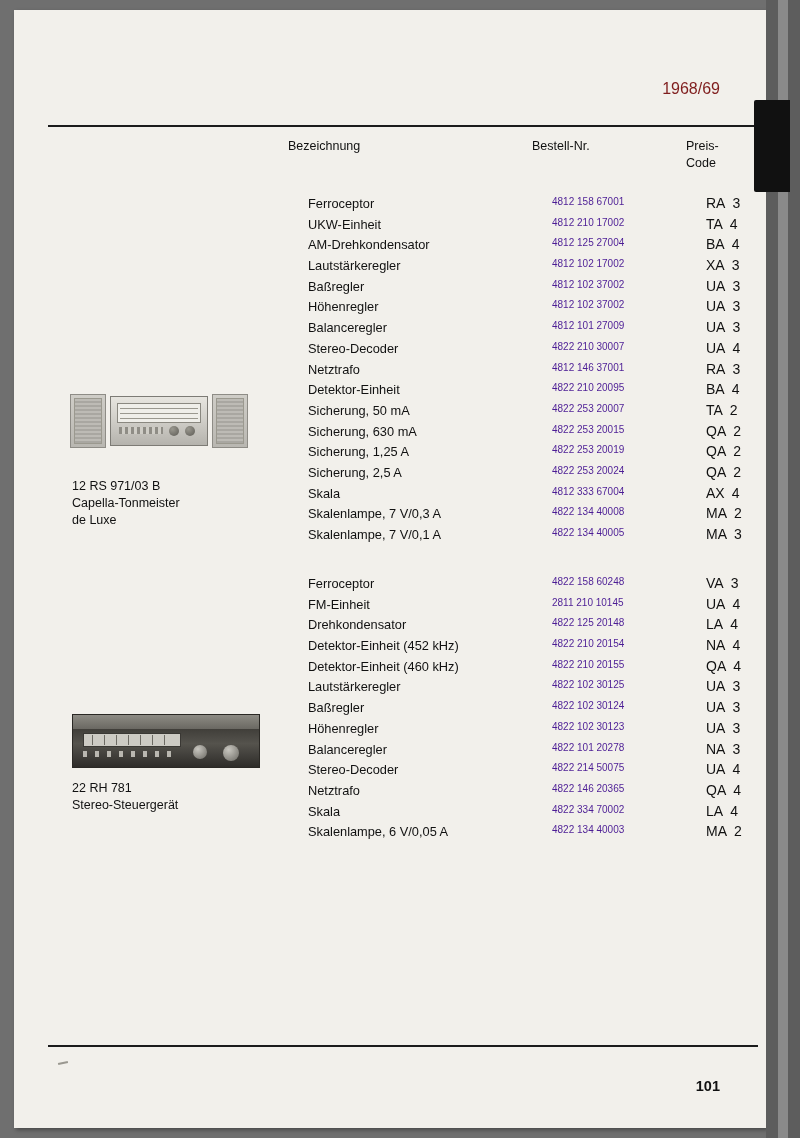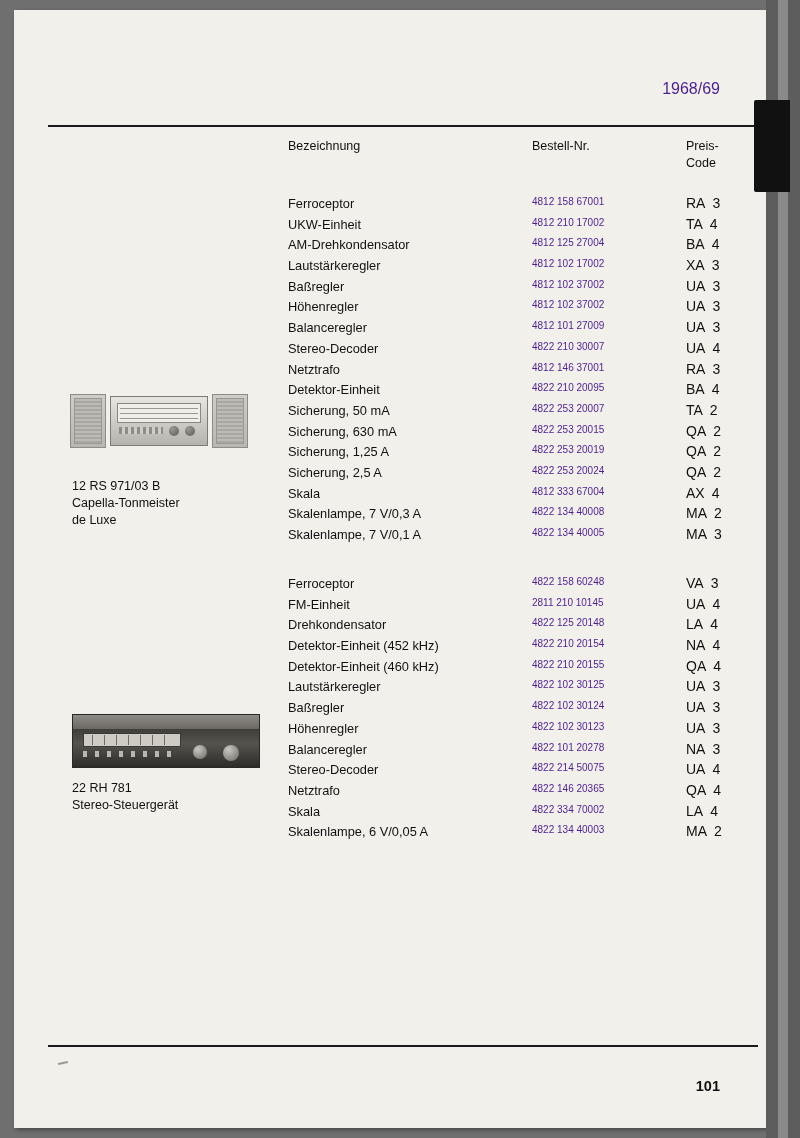--- a/index.html
+++ b/index.html
@@ -66,21 +66,21 @@
     font-weight: bold;
     letter-spacing: 0.2px;
     color: #111;
     text-align: right;
   }
   .hdr-year {
     position: absolute;
     right: 46px;
     top: 70px;
     font-size: 16px;
-    color: #4c1d95;
+    color: #7f1d1d;
   }
   .rule {
     position: absolute;
     left: 34px;
     width: 710px;
     height: 2px;
     background: #1b1b1b;
   }
   .rule-top { top: 115px; }
   .rule-bottom { top: 1035px; }
@@ -94,20 +94,21 @@
   .ch-bez { left: 274px; top: 129px; }
   .ch-best { left: 518px; top: 129px; }
   .ch-price1 { left: 672px; top: 129px; }
   .ch-price2 { left: 672px; top: 146px; }
 
   
   .block { position: absolute; }
   .row {
     position: relative;
     height: 20.7px;
+    margin-left: 20px;
   }
   .cell-name {
     position: absolute;
     left: 0;
     top: 0;
     font-size: 12.8px;
     color: #111;
     white-space: nowrap;
   }
   .cell-order {

